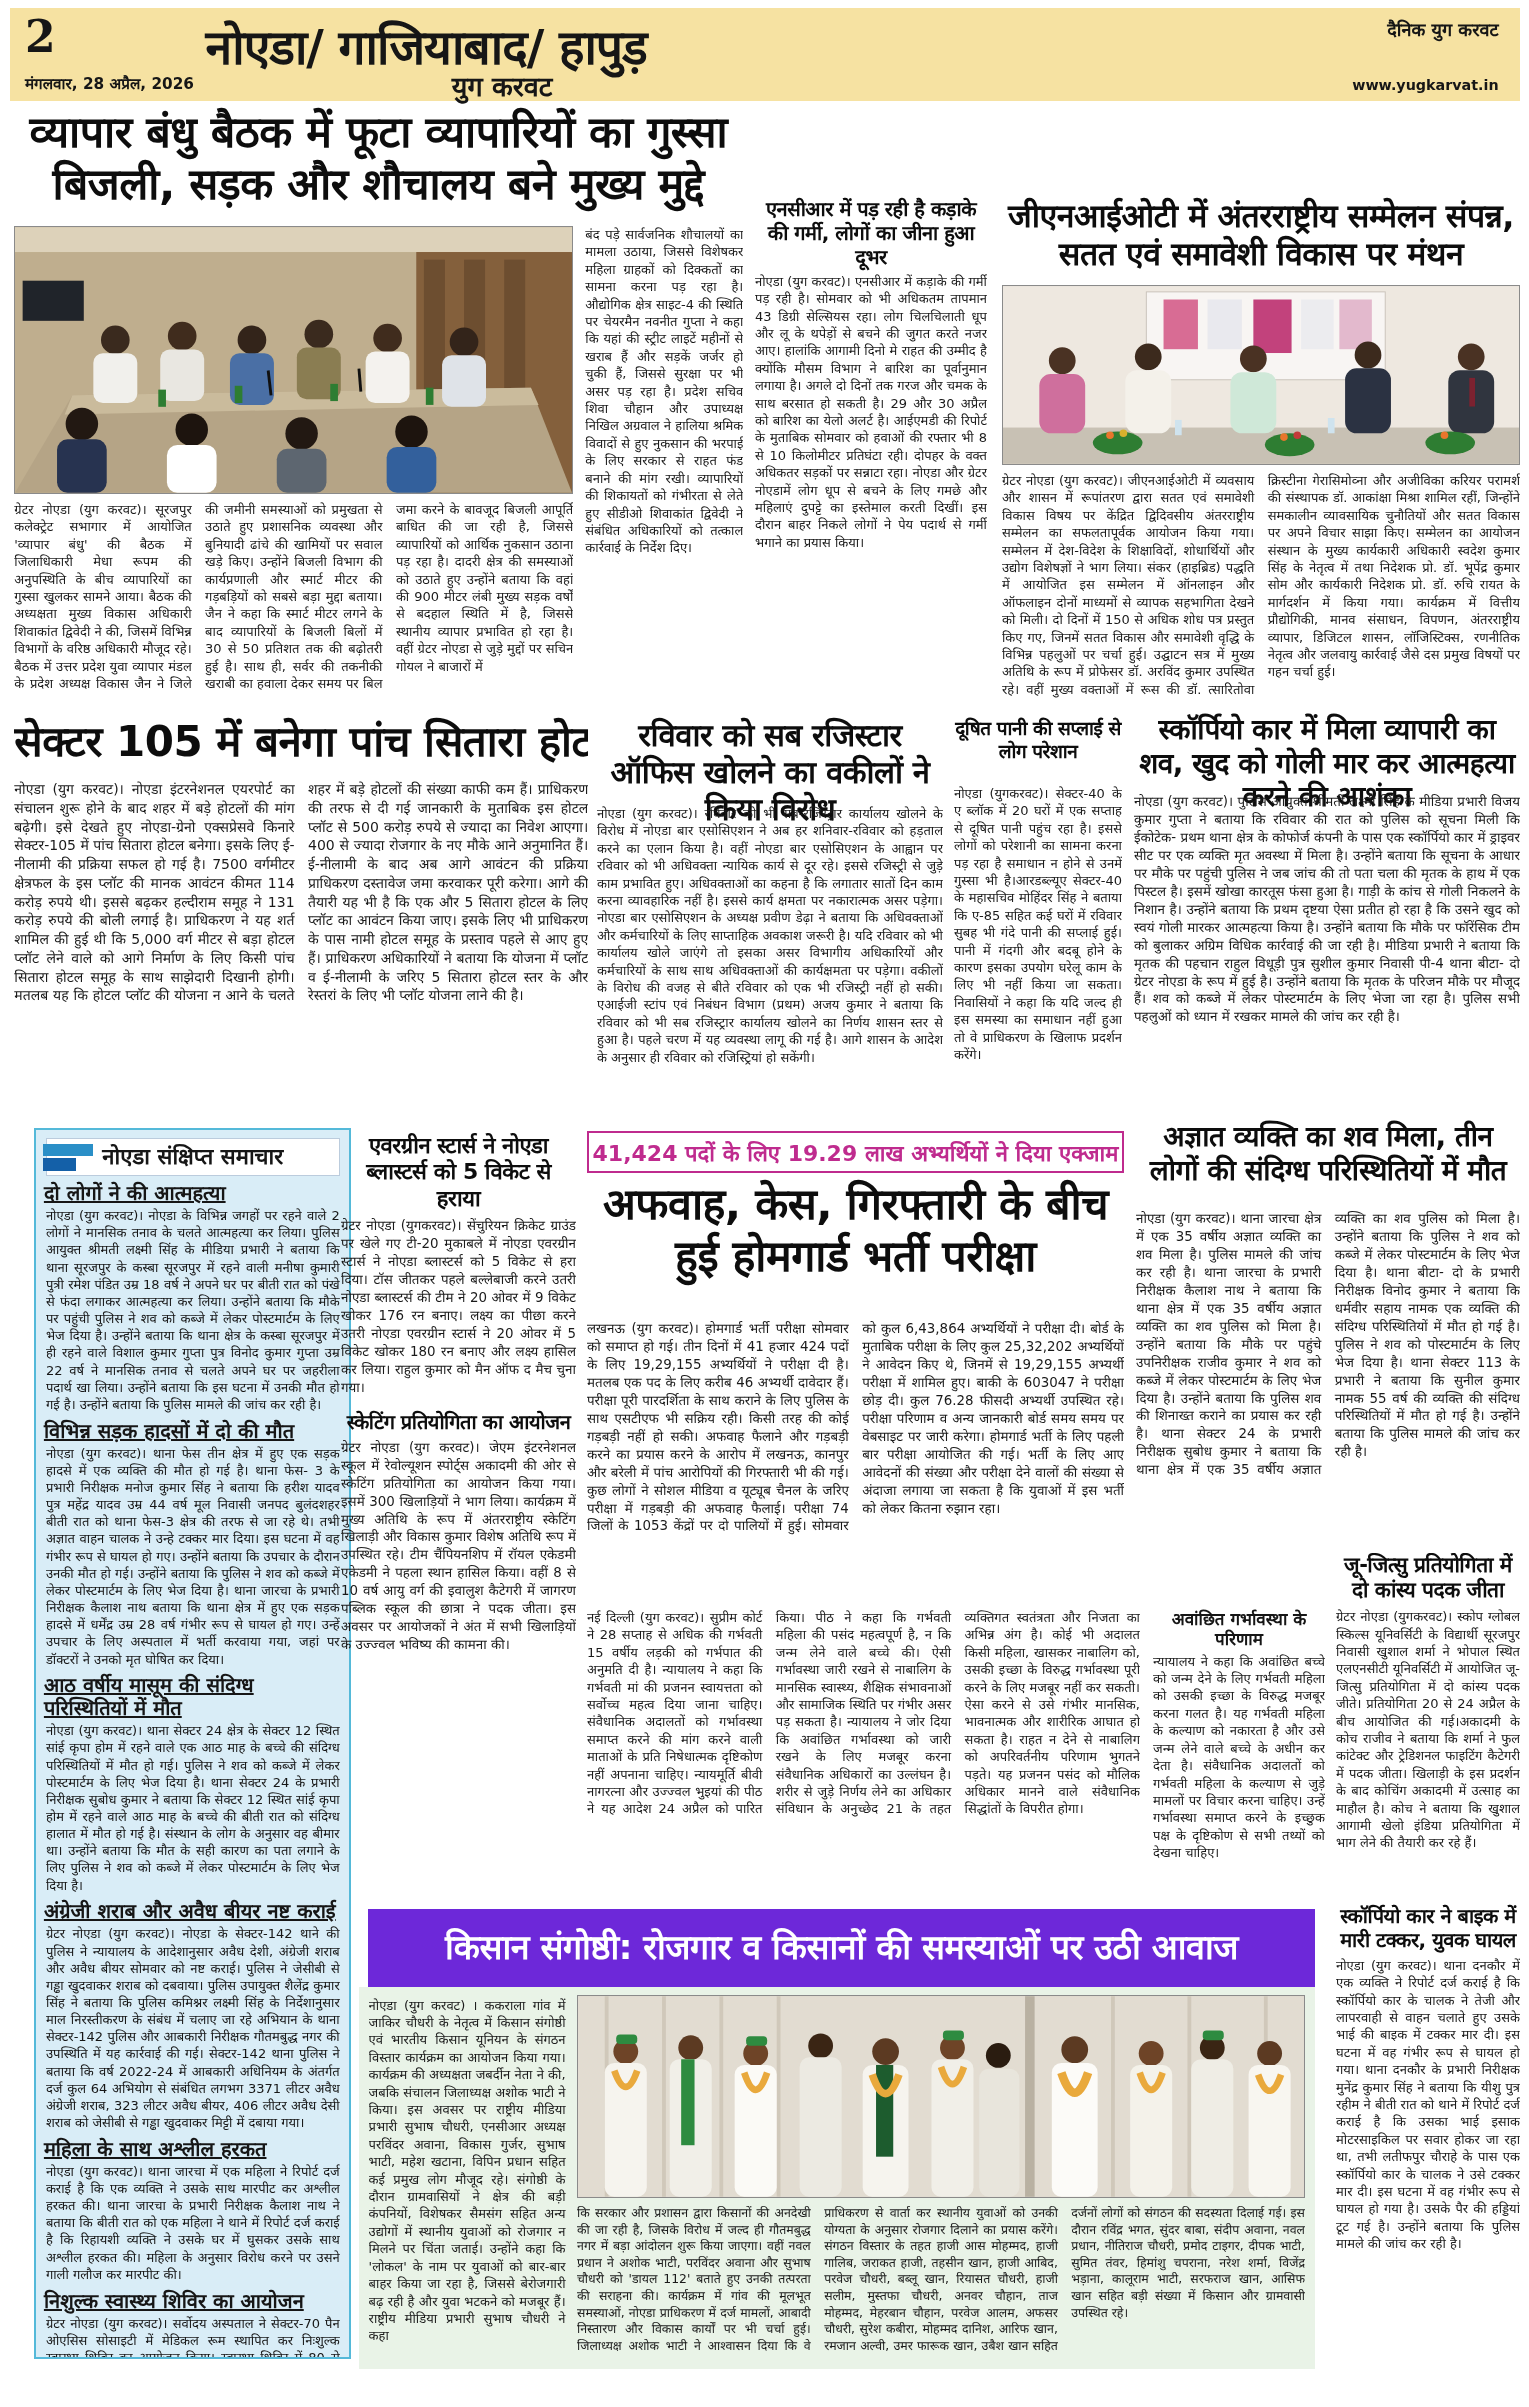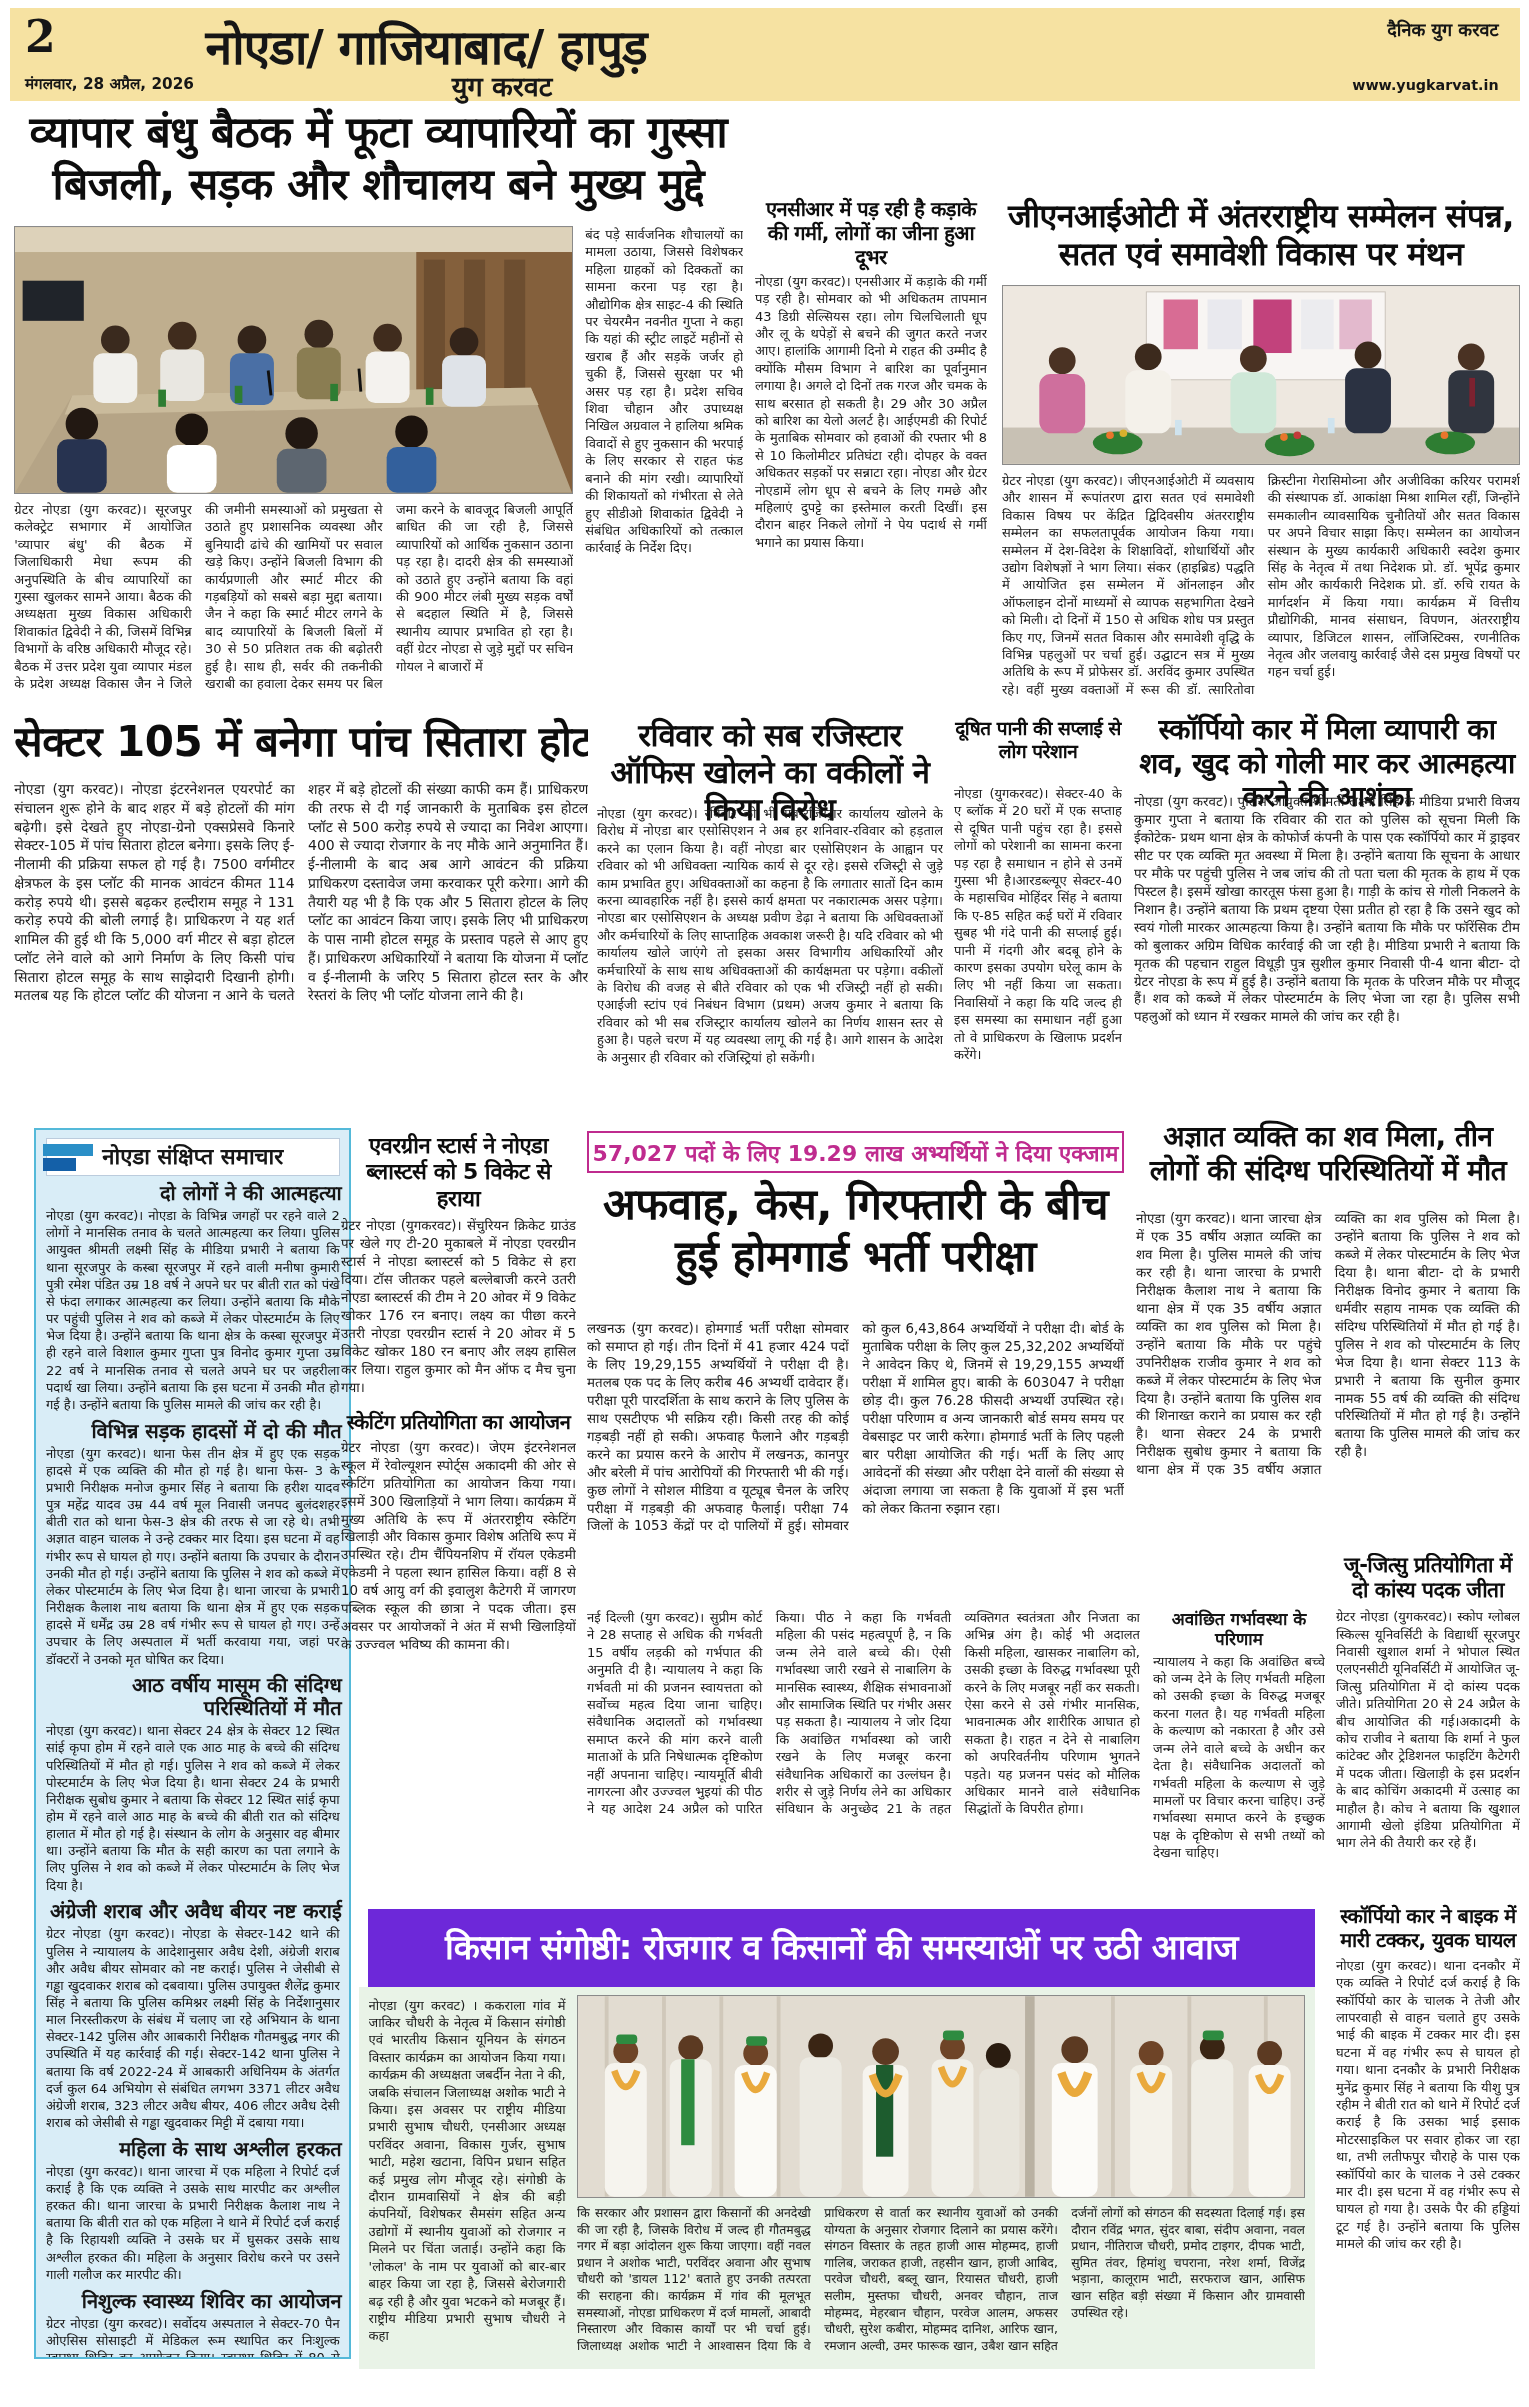--- a/index.html
+++ b/index.html
@@ -63,21 +63,21 @@
   #art-scorpioshav { left:1134px; top:713px; width:386px; height:405px; }
   #scorpioshav-head { font-size:28px; }
   #scorpioshav-body { position:absolute; left:0; top:80px; width:386px; height:323px; font-size:13.4px; }
 
   
   #briefs { left:14.3px; top:1128px; width:317px; height:1231px; background:#d9edf7; border:2.9px solid #54b9d9; overflow:hidden;margin-left:20px; }
   #briefs-header { position:relative; margin:7.6px 9.6px 1.9px 9.6px; height:38px; background:#fff; border:1px solid #bcd; }
   #briefs-tab1 { position:absolute; left:-3.8px; top:5.7px; width:50px; height:11.5px; background:#2a8fc7; }
   #briefs-tab2 { position:absolute; left:-3.8px; top:19px; width:32.5px; height:13.4px; background:#1460a8; }
   #briefs-title { text-align:center; font-size:22px; font-weight:bold; line-height:36px; }
-  .brief-title { text-align:right; font-weight:bold; font-size:20px; margin:6.7px 7.6px 1.9px 7.6px; line-height:1.15; }
+  .brief-title { text-align:left; font-weight:bold; font-size:20px; margin:6.7px 7.6px 1.9px 7.6px; line-height:1.15;text-decoration:underline; }
   .brief-body { margin:0 9.6px; font-size:13px; line-height:1.32; text-align:justify; }
 
   
   #col-evg { left:341px; top:1133px; width:235px; height:772px; overflow:hidden; }
   #evergreen-head { font-size:22px; }
   #evergreen-body { margin-top:4.8px; }
   #skating-head { font-size:20px; margin-top:13.4px; }
   #skating-body { margin-top:4.8px; }
 
   
@@ -259,21 +259,21 @@
   </div>
 
   <div class="abs" id="col-evg">
     <div class="hl" id="evergreen-head">एवरग्रीन स्टार्स ने नोएडा ब्लास्टर्स को 5 विकेट से हराया</div>
     <div class="bodytxt" id="evergreen-body" style="font-size:13.4px;">ग्रेटर नोएडा (युगकरवट)। सेंचुरियन क्रिकेट ग्राउंड पर खेले गए टी-20 मुकाबले में नोएडा एवरग्रीन स्टार्स ने नोएडा ब्लास्टर्स को 5 विकेट से हरा दिया। टॉस जीतकर पहले बल्लेबाजी करने उतरी नोएडा ब्लास्टर्स की टीम ने 20 ओवर में 9 विकेट खोकर 176 रन बनाए। लक्ष्य का पीछा करने उतरी नोएडा एवरग्रीन स्टार्स ने 20 ओवर में 5 विकेट खोकर 180 रन बनाए और लक्ष्य हासिल कर लिया। राहुल कुमार को मैन ऑफ द मैच चुना गया।</div>
     <div class="hl" id="skating-head">स्केटिंग प्रतियोगिता का आयोजन</div>
     <div class="bodytxt" id="skating-body" style="font-size:13.4px;">ग्रेटर नोएडा (युग करवट)। जेएम इंटरनेशनल स्कूल में रेवोल्यूशन स्पोर्ट्स अकादमी की ओर से स्केटिंग प्रतियोगिता का आयोजन किया गया। इसमें 300 खिलाड़ियों ने भाग लिया। कार्यक्रम में मुख्य अतिथि के रूप में अंतरराष्ट्रीय स्केटिंग खिलाड़ी और विकास कुमार विशेष अतिथि रूप में उपस्थित रहे। टीम चैंपियनशिप में रॉयल एकेडमी एकेडमी ने पहला स्थान हासिल किया। वहीं 8 से 10 वर्ष आयु वर्ग की इवालुश कैटेगरी में जागरण पब्लिक स्कूल की छात्रा ने पदक जीता। इस अवसर पर आयोजकों ने अंत में सभी खिलाड़ियों के उज्ज्वल भविष्य की कामना की।</div>
   </div>
 
   <div class="abs" id="art-homeguard">
-    <div id="hg-kicker">57,027 पदों के लिए 19.29 लाख अभ्यर्थियों ने दिया एक्जाम</div>
+    <div id="hg-kicker">41,424 पदों के लिए 19.29 लाख अभ्यर्थियों ने दिया एक्जाम</div>
     <div class="hl" id="hg-head">अफवाह, केस, गिरफ्तारी के बीच हुई होमगार्ड भर्ती परीक्षा</div>
     <div class="bodytxt cols2" id="hg-body">लखनऊ (युग करवट)। होमगार्ड भर्ती परीक्षा सोमवार को समाप्त हो गई। तीन दिनों में 41 हजार 424 पदों के लिए 19,29,155 अभ्यर्थियों ने परीक्षा दी है। मतलब एक पद के लिए करीब 46 अभ्यर्थी दावेदार हैं। परीक्षा पूरी पारदर्शिता के साथ कराने के लिए पुलिस के साथ एसटीएफ भी सक्रिय रही। किसी तरह की कोई गड़बड़ी नहीं हो सकी। अफवाह फैलाने और गड़बड़ी करने का प्रयास करने के आरोप में लखनऊ, कानपुर और बरेली में पांच आरोपियों की गिरफ्तारी भी की गई। कुछ लोगों ने सोशल मीडिया व यूट्यूब चैनल के जरिए परीक्षा में गड़बड़ी की अफवाह फैलाई। परीक्षा 74 जिलों के 1053 केंद्रों पर दो पालियों में हुई। सोमवार को कुल 6,43,864 अभ्यर्थियों ने परीक्षा दी। बोर्ड के मुताबिक परीक्षा के लिए कुल 25,32,202 अभ्यर्थियों ने आवेदन किए थे, जिनमें से 19,29,155 अभ्यर्थी परीक्षा में शामिल हुए। बाकी के 603047 ने परीक्षा छोड़ दी। कुल 76.28 फीसदी अभ्यर्थी उपस्थित रहे। परीक्षा परिणाम व अन्य जानकारी बोर्ड समय समय पर वेबसाइट पर जारी करेगा। होमगार्ड भर्ती के लिए पहली बार परीक्षा आयोजित की गई। भर्ती के लिए आए आवेदनों की संख्या और परीक्षा देने वालों की संख्या से अंदाजा लगाया जा सकता है कि युवाओं में इस भर्ती को लेकर कितना रुझान रहा।</div>
   </div>
 
   <div class="abs" id="art-supreme">
     <div class="bodytxt cols3" id="supreme-body">नई दिल्ली (युग करवट)। सुप्रीम कोर्ट ने 28 सप्ताह से अधिक की गर्भवती 15 वर्षीय लड़की को गर्भपात की अनुमति दी है। न्यायालय ने कहा कि गर्भवती मां की प्रजनन स्वायत्तता को सर्वोच्च महत्व दिया जाना चाहिए। संवैधानिक अदालतों को गर्भावस्था समाप्त करने की मांग करने वाली माताओं के प्रति निषेधात्मक दृष्टिकोण नहीं अपनाना चाहिए। न्यायमूर्ति बीवी नागरत्ना और उज्ज्वल भुइयां की पीठ ने यह आदेश 24 अप्रैल को पारित किया। पीठ ने कहा कि गर्भवती महिला की पसंद महत्वपूर्ण है, न कि जन्म लेने वाले बच्चे की। ऐसी गर्भावस्था जारी रखने से नाबालिग के मानसिक स्वास्थ्य, शैक्षिक संभावनाओं और सामाजिक स्थिति पर गंभीर असर पड़ सकता है। न्यायालय ने जोर दिया कि अवांछित गर्भावस्था को जारी रखने के लिए मजबूर करना संवैधानिक अधिकारों का उल्लंघन है। शरीर से जुड़े निर्णय लेने का अधिकार संविधान के अनुच्छेद 21 के तहत व्यक्तिगत स्वतंत्रता और निजता का अभिन्न अंग है। कोई भी अदालत किसी महिला, खासकर नाबालिग को, उसकी इच्छा के विरुद्ध गर्भावस्था पूरी करने के लिए मजबूर नहीं कर सकती। ऐसा करने से उसे गंभीर मानसिक, भावनात्मक और शारीरिक आघात हो सकता है। राहत न देने से नाबालिग को अपरिवर्तनीय परिणाम भुगतने पड़ते। यह प्रजनन पसंद को मौलिक अधिकार मानने वाले संवैधानिक सिद्धांतों के विपरीत होगा।</div>
     <div id="supreme-col4">
       <div id="supreme-subhead">अवांछित गर्भावस्था के परिणाम</div>
       <div class="bodytxt">न्यायालय ने कहा कि अवांछित बच्चे को जन्म देने के लिए गर्भवती महिला को उसकी इच्छा के विरुद्ध मजबूर करना गलत है। यह गर्भवती महिला के कल्याण को नकारता है और उसे जन्म लेने वाले बच्चे के अधीन कर देता है। संवैधानिक अदालतों को गर्भवती महिला के कल्याण से जुड़े मामलों पर विचार करना चाहिए। उन्हें गर्भावस्था समाप्त करने के इच्छुक पक्ष के दृष्टिकोण से सभी तथ्यों को देखना चाहिए।</div>
     </div>

